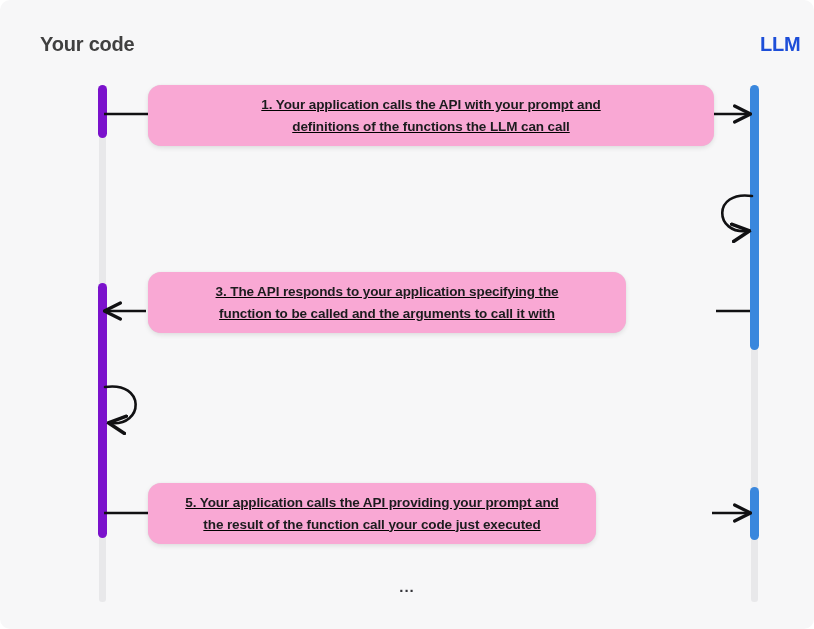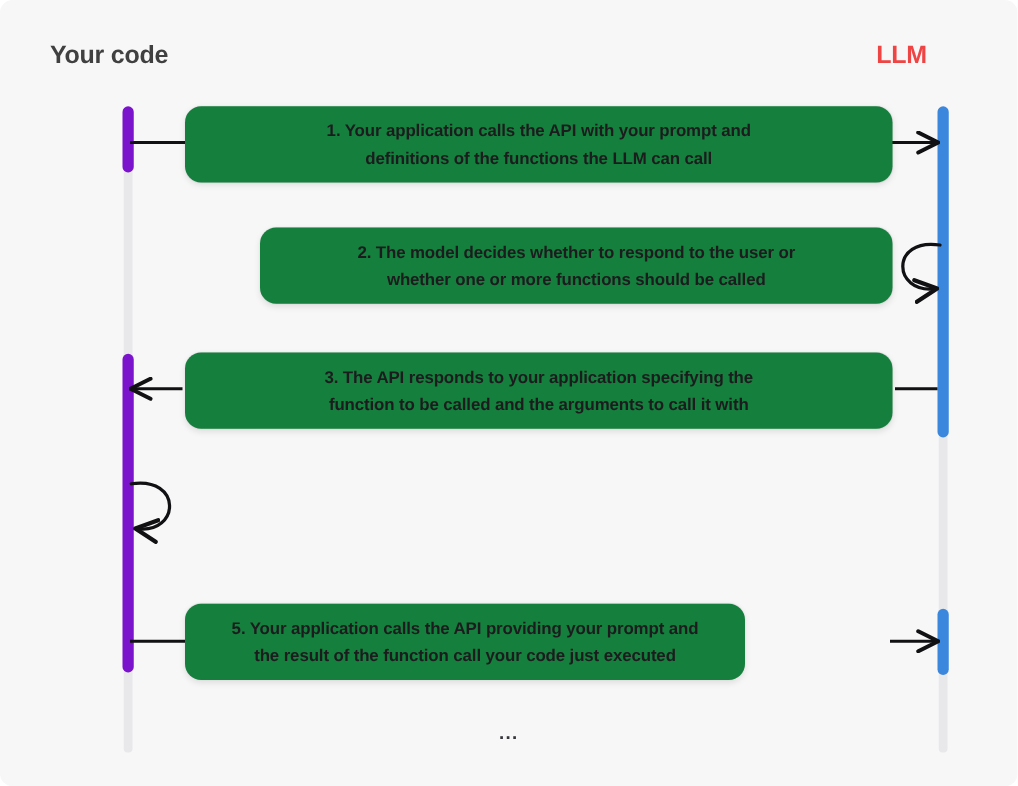--- a/index.html
+++ b/index.html
@@ -29,23 +29,23 @@
     font-size: 20px;
     letter-spacing: -0.2px;
     white-space: nowrap;
   }
   #header-your-code {
     left: 40px;
     top: 33px;
     color: #404040;
   }
   #header-llm {
-    left: 701px;
+    left: 760px;
     top: 33px;
-    color: #ef4444;
+    color: #1d4ed8;
   }
 
   
   .lifeline-base {
     position: absolute;
     width: 7px;
     border-radius: 3px;
     background: #e8e8ea;
   }
   .lifeline-active {
@@ -67,43 +67,44 @@
   .right-active { background: #3a87dd; left: 750px; }
 
   #left-active-1  { top: 85px;  height: 53px; }
   #left-active-2  { top: 283px; height: 255px; }
   #right-active-1 { top: 85px;  height: 265px; }
   #right-active-2 { top: 487px; height: 53px; }
 
   
   .msg-box {
     position: absolute;
-    background: #15803d;
+    background: #f9a8d4;
     border-radius: 13px;
     box-shadow: 0 2px 5px rgba(0,0,0,0.10), 0 0 1px rgba(0,0,0,0.10);
     display: flex;
     align-items: center;
     justify-content: center;
     box-sizing: border-box;
     padding: 6px 14px;
     z-index: 5;
+    text-decoration: underline;
   }
   .msg-text {
     font-size: 13.5px;
     font-weight: bold;
     color: #1c1c1e;
     text-align: center;
     line-height: 1.62;
     letter-spacing: -0.1px;
     white-space: pre-line;
   }
 
   #box-1 { left: 148px; top: 85px;  width: 566px; height: 61px; }
   #box-2 { left: 208px; top: 182px; width: 506px; height: 61px; }
-  #box-3 { left: 148px; top: 282px; width: 566px; height: 61px; }
+  #box-3 { left: 148px; top: 272px; width: 478px; height: 61px; }
   #box-4 { left: 148px; top: 380px; width: 491px; height: 61px; }
   #box-5 { left: 148px; top: 483px; width: 448px; height: 61px; }
 
   
   #connectors {
     position: absolute;
     left: 0;
     top: 0;
     width: 814px;
     height: 629px;
@@ -161,24 +162,20 @@
     <path d="M 105 387 C 146 381, 144 427, 110 423" fill="none" stroke="#111113" stroke-width="2.6" stroke-linecap="round" marker-end="url(#arrow-l)"></path>
 
     <line x1="104" y1="513" x2="150" y2="513" stroke="#111113" stroke-width="2.4"></line>
     <line x1="712" y1="513" x2="749" y2="513" stroke="#111113" stroke-width="2.4" marker-end="url(#arrow-r)"></line>
   </svg>
 
   <div class="msg-box" id="box-1">
     <div class="msg-text">1. Your application calls the API with your prompt and
 definitions of the functions the LLM can call</div>
   </div>
-  <div class="msg-box" id="box-2">
-    <div class="msg-text">2. The model decides whether to respond to the user or
-whether one or more functions should be called</div>
-  </div>
   <div class="msg-box" id="box-3">
     <div class="msg-text">3. The API responds to your application specifying the
 function to be called and the arguments to call it with</div>
   </div>
   <div class="msg-box" id="box-5">
     <div class="msg-text">5. Your application calls the API providing your prompt and
 the result of the function call your code just executed</div>
   </div>
 
   <div id="ellipsis">...</div>

